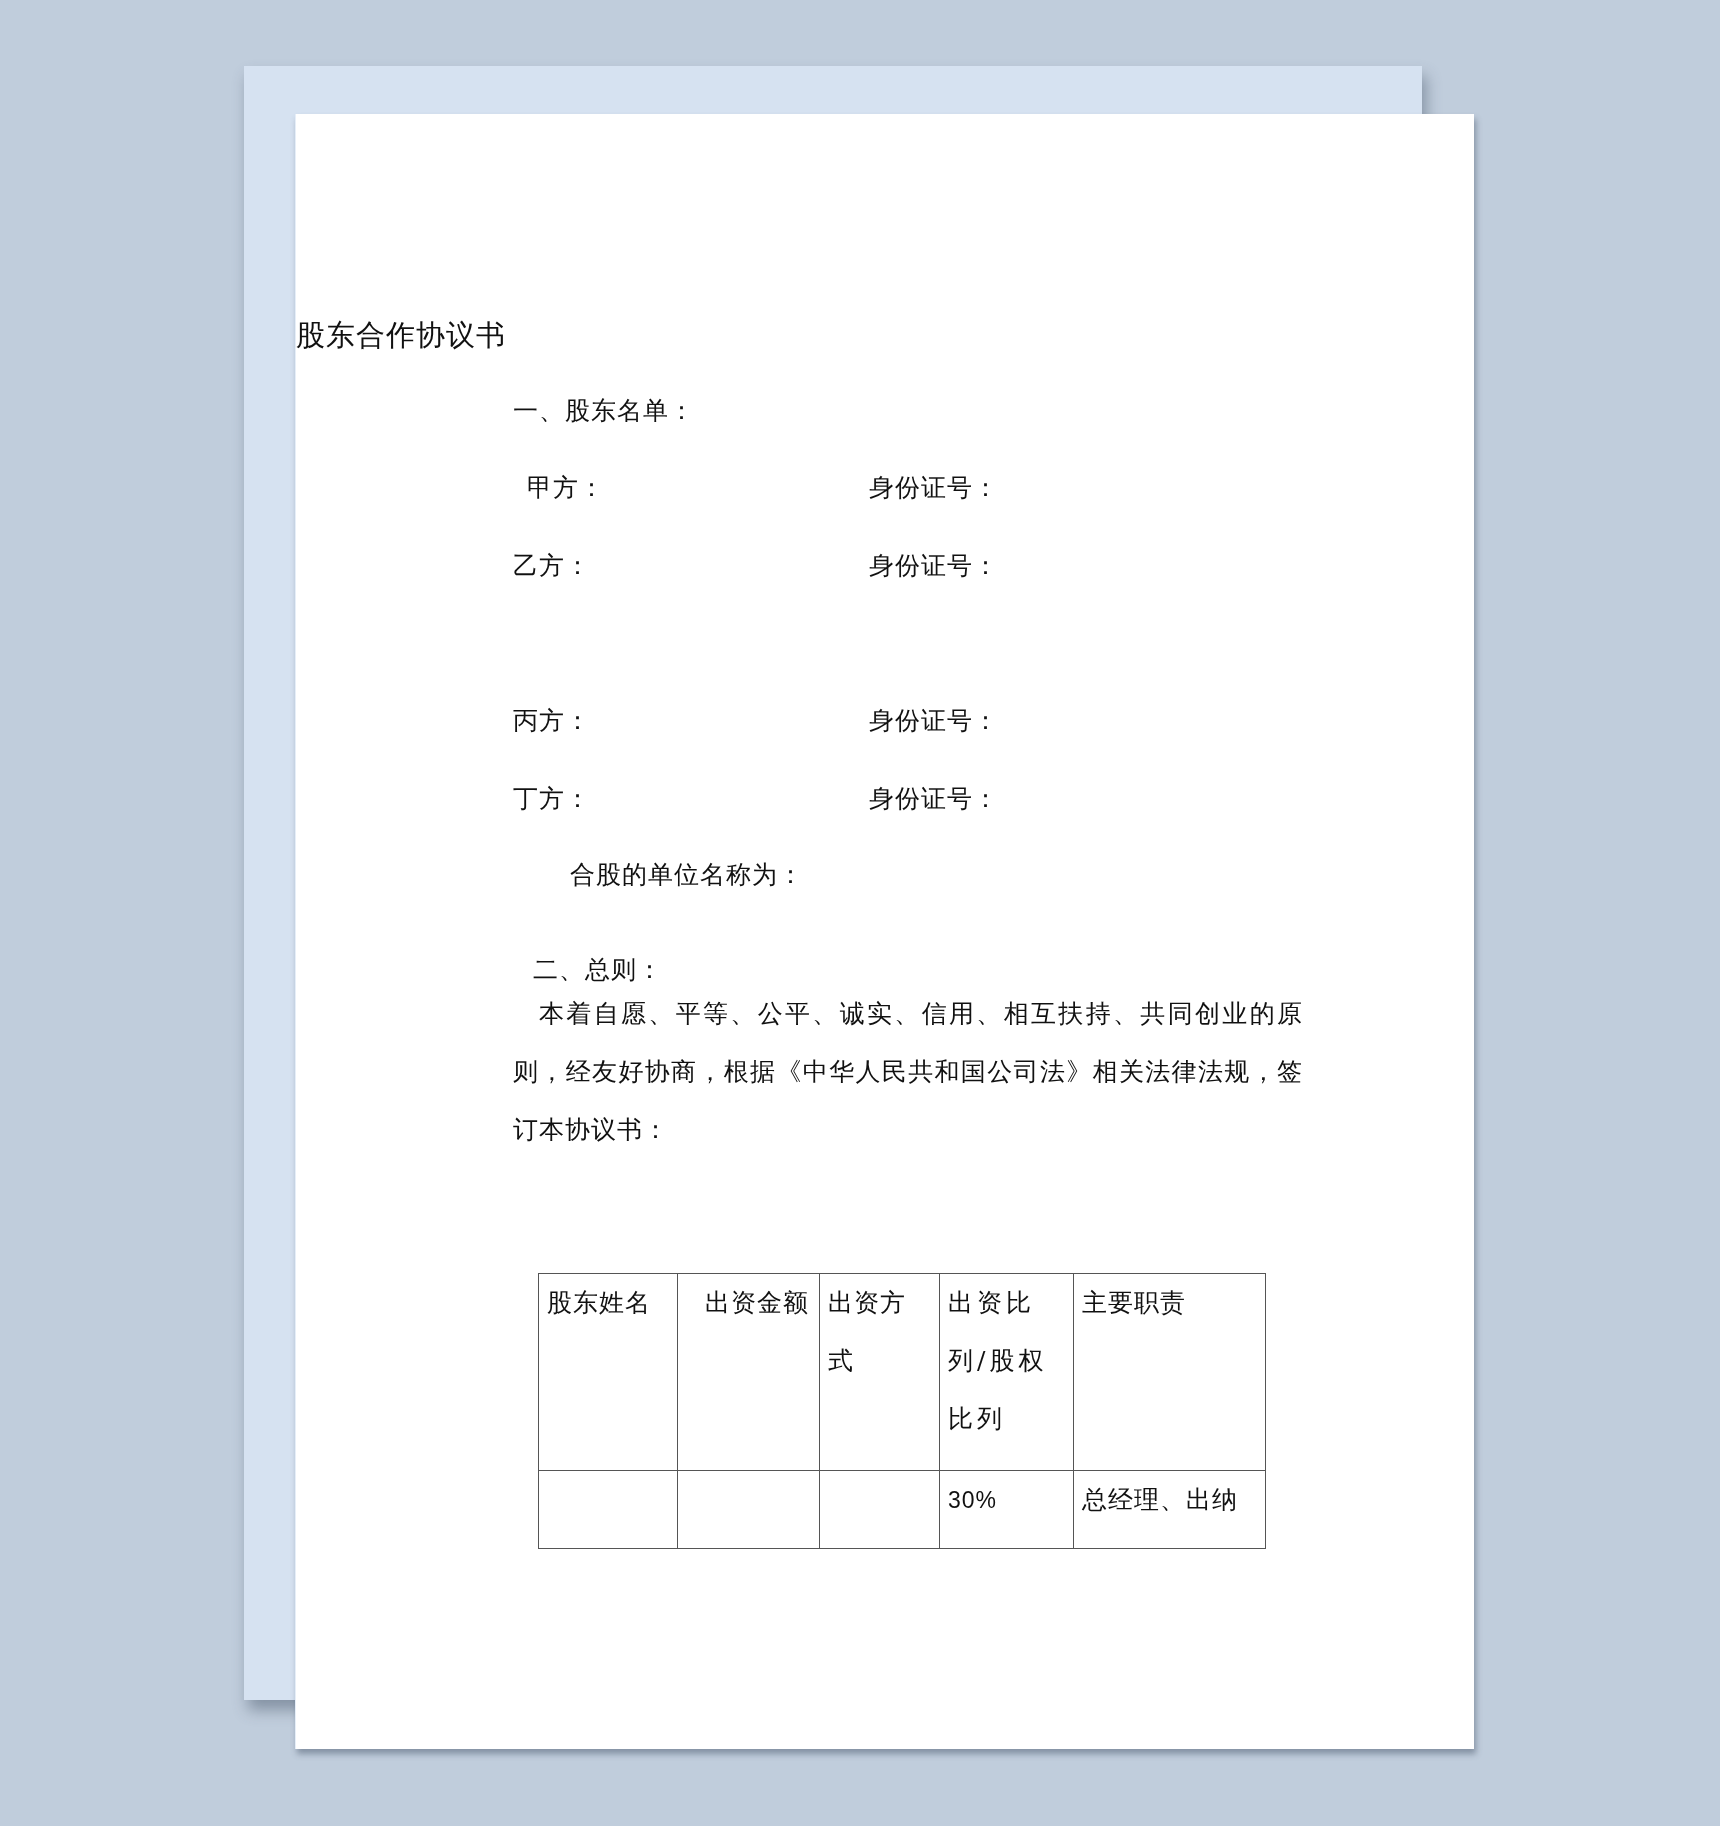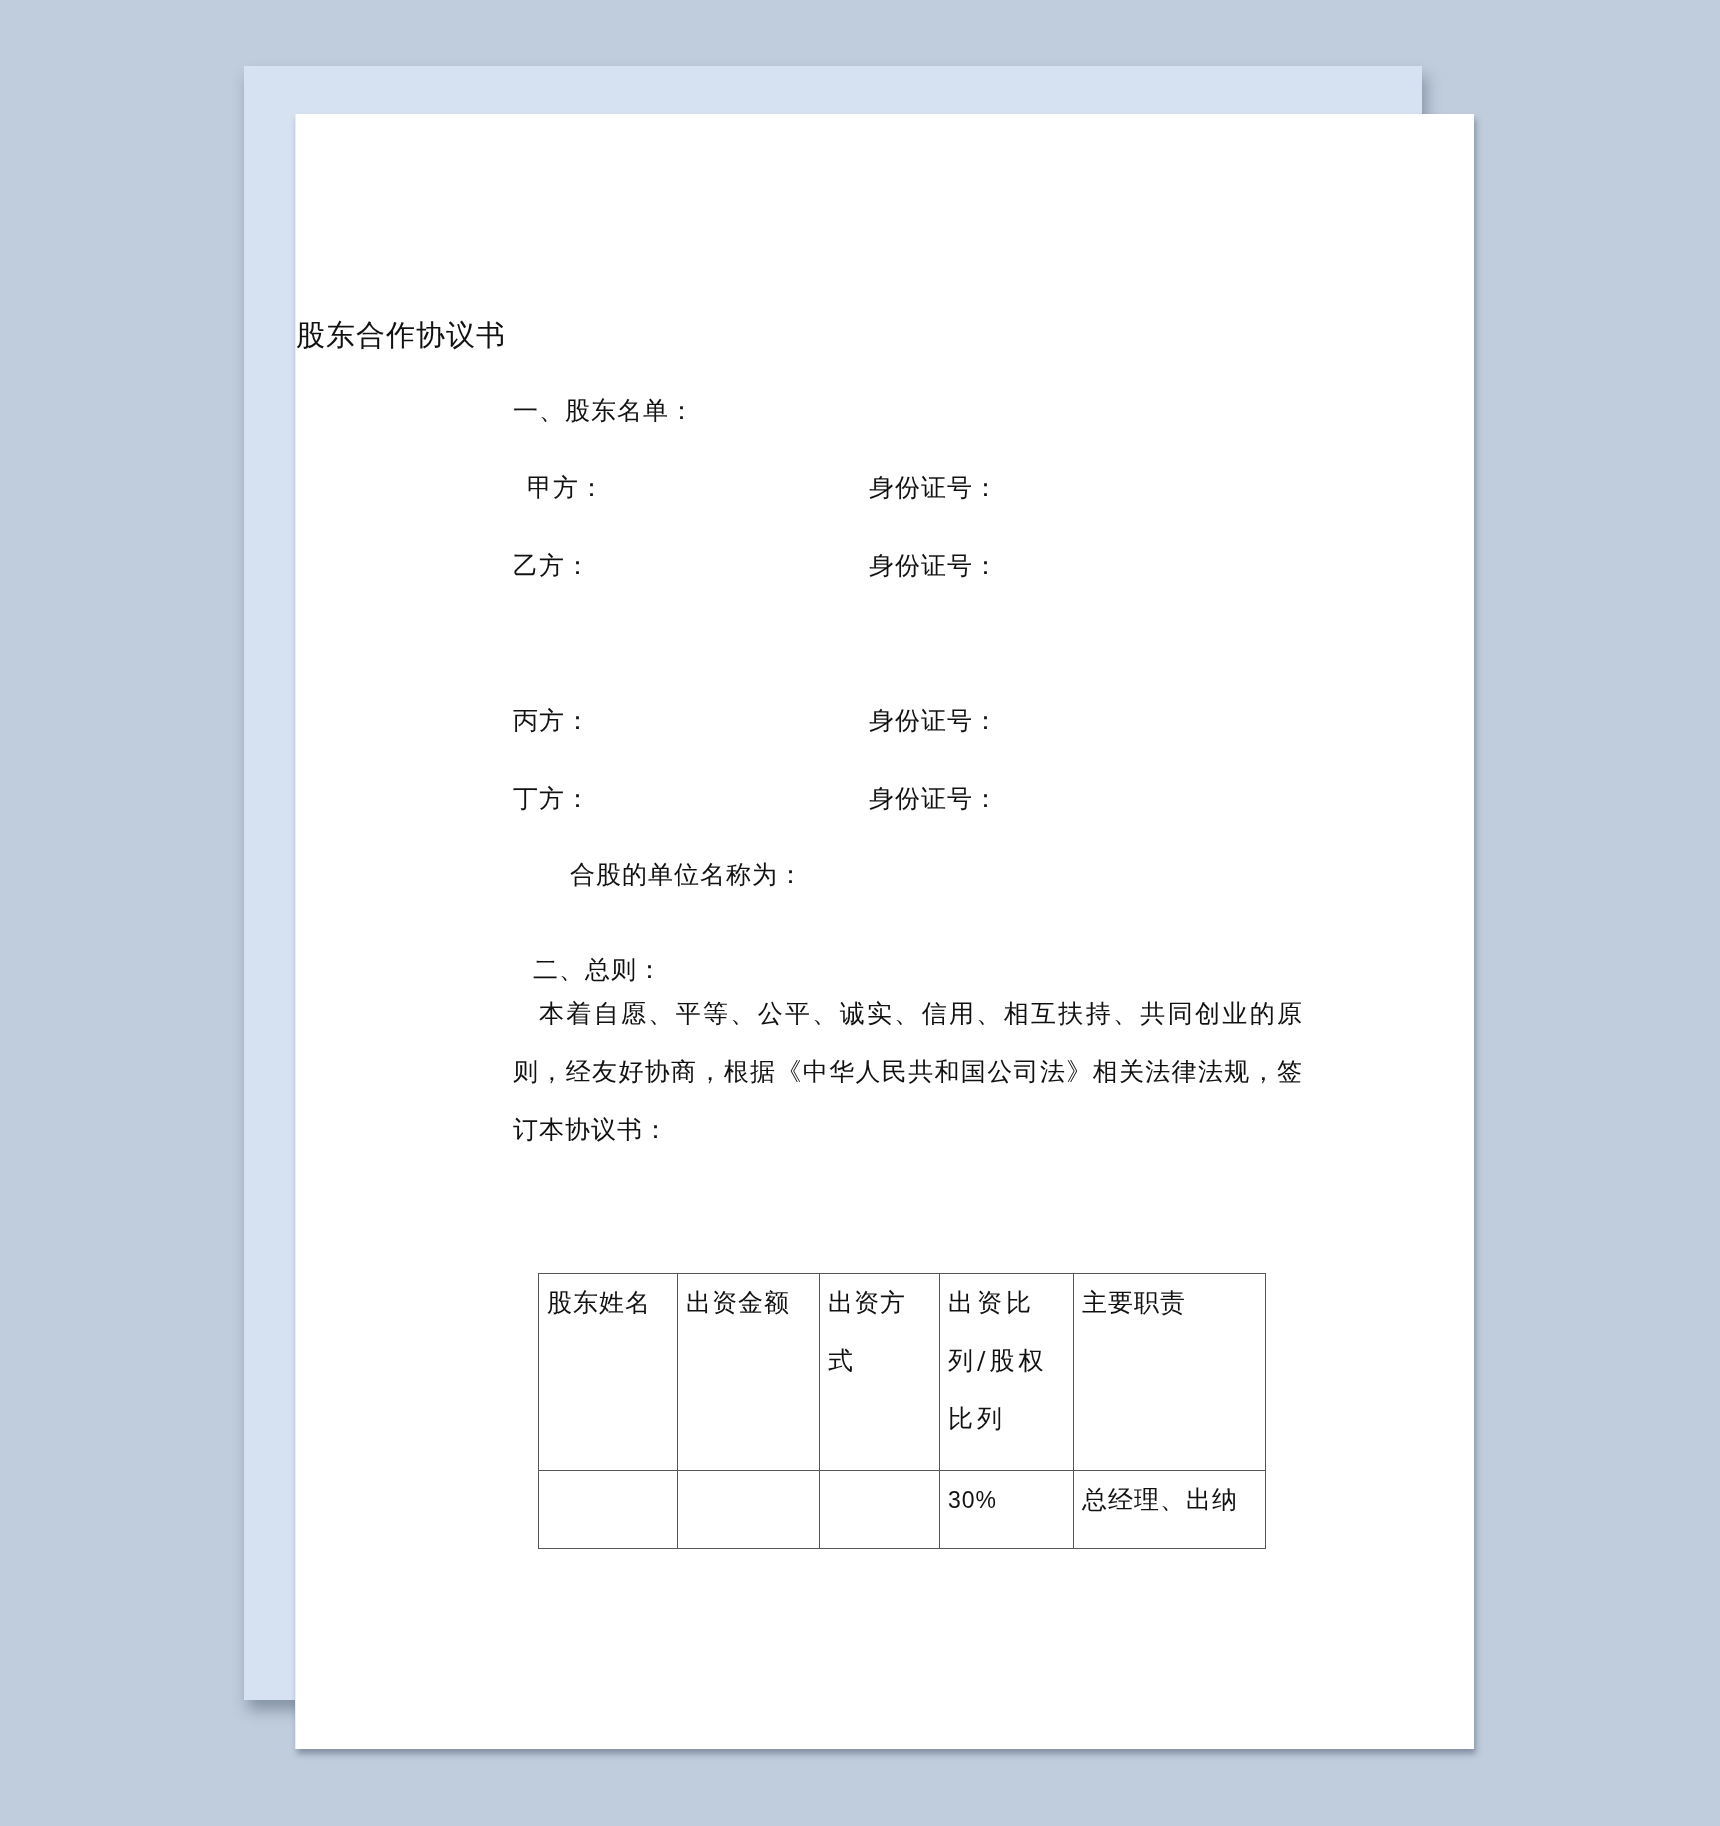--- a/index.html
+++ b/index.html
@@ -130,21 +130,21 @@
     <colgroup>
       <col style="width:139px">
       <col style="width:142px">
       <col style="width:120px">
       <col style="width:134px">
       <col style="width:192px">
     </colgroup>
     <tbody>
         <tr class="head">
       <td>股东姓名</td>
-      <td style="text-align:left; padding-right:10px;">出资金额</td>
+      <td style="text-align:right; padding-right:10px;">出资金额</td>
       <td class="spaced">出资方式</td>
       <td style="letter-spacing:4px;">出资比列/股权比列</td>
       <td>主要职责</td>
     </tr>
     <tr class="body">
       <td></td>
       <td></td>
       <td></td>
       <td class="pct">30%</td>
       <td>总经理、出纳</td>

